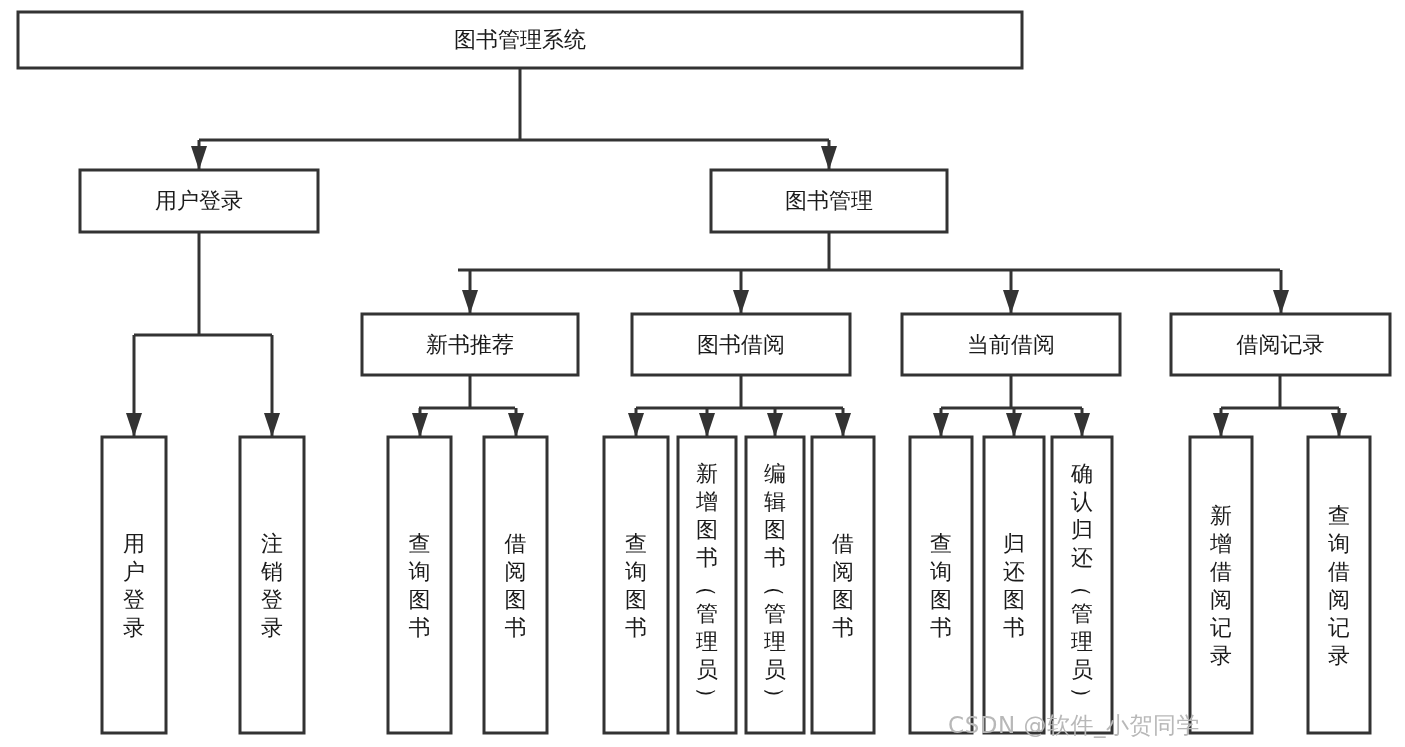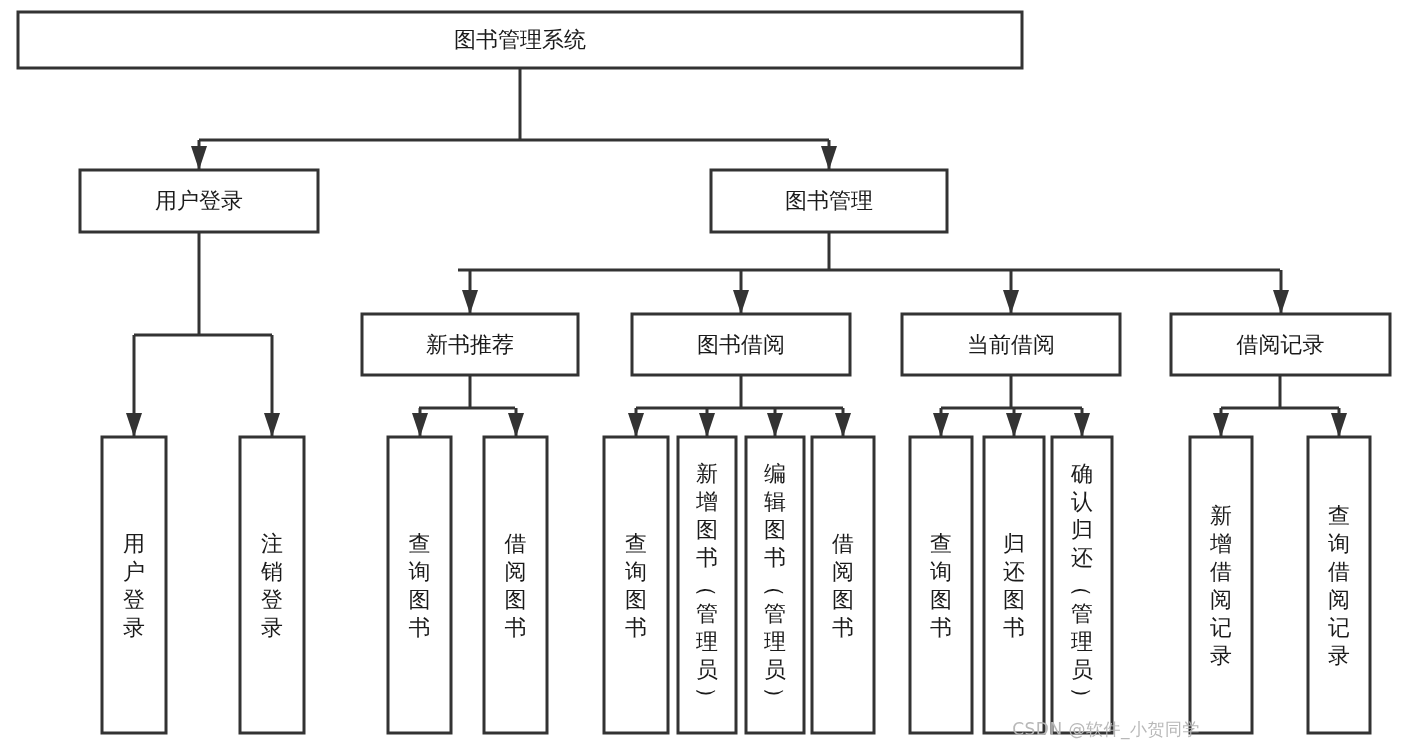--- a/index.html
+++ b/index.html
@@ -51,21 +51,21 @@
   }
   .arrow-head {
     fill: #333333;
     stroke: none;
   }
   .watermark {
     position: absolute;
     right: 10px;
     bottom: 6px;
     font-family: "DejaVu Sans", "Liberation Sans", sans-serif;
-    font-size: 17px;
+    font-size: 23px;
     color: #b8b8b8;
     white-space: nowrap;
     letter-spacing: 0.5px;
     pointer-events: none;
   }
 </style>
 </head>
 <body>
 
 <div id="diagram-root">

